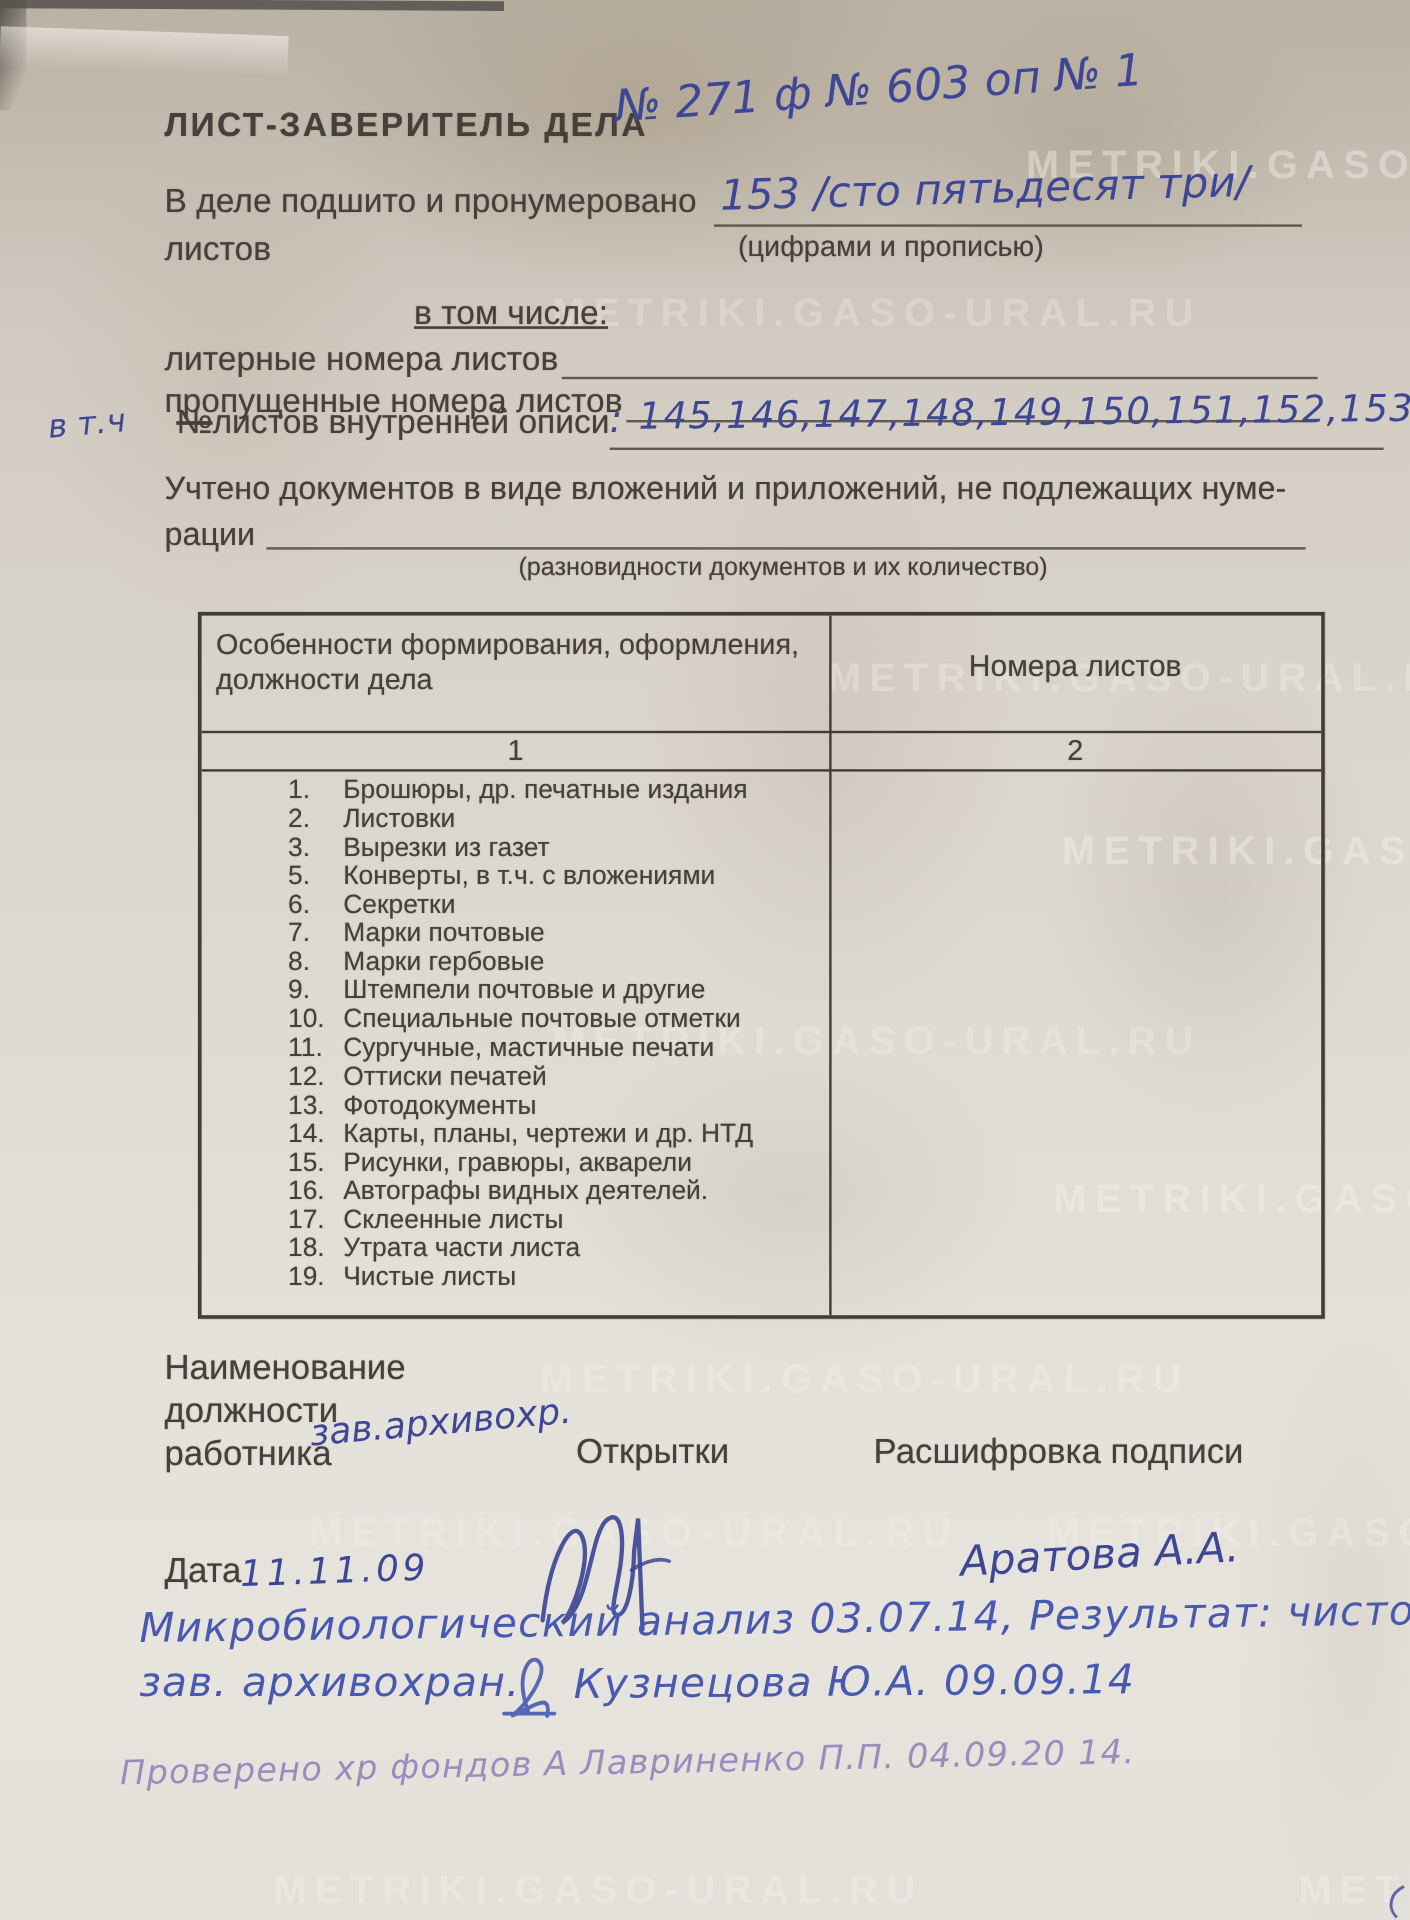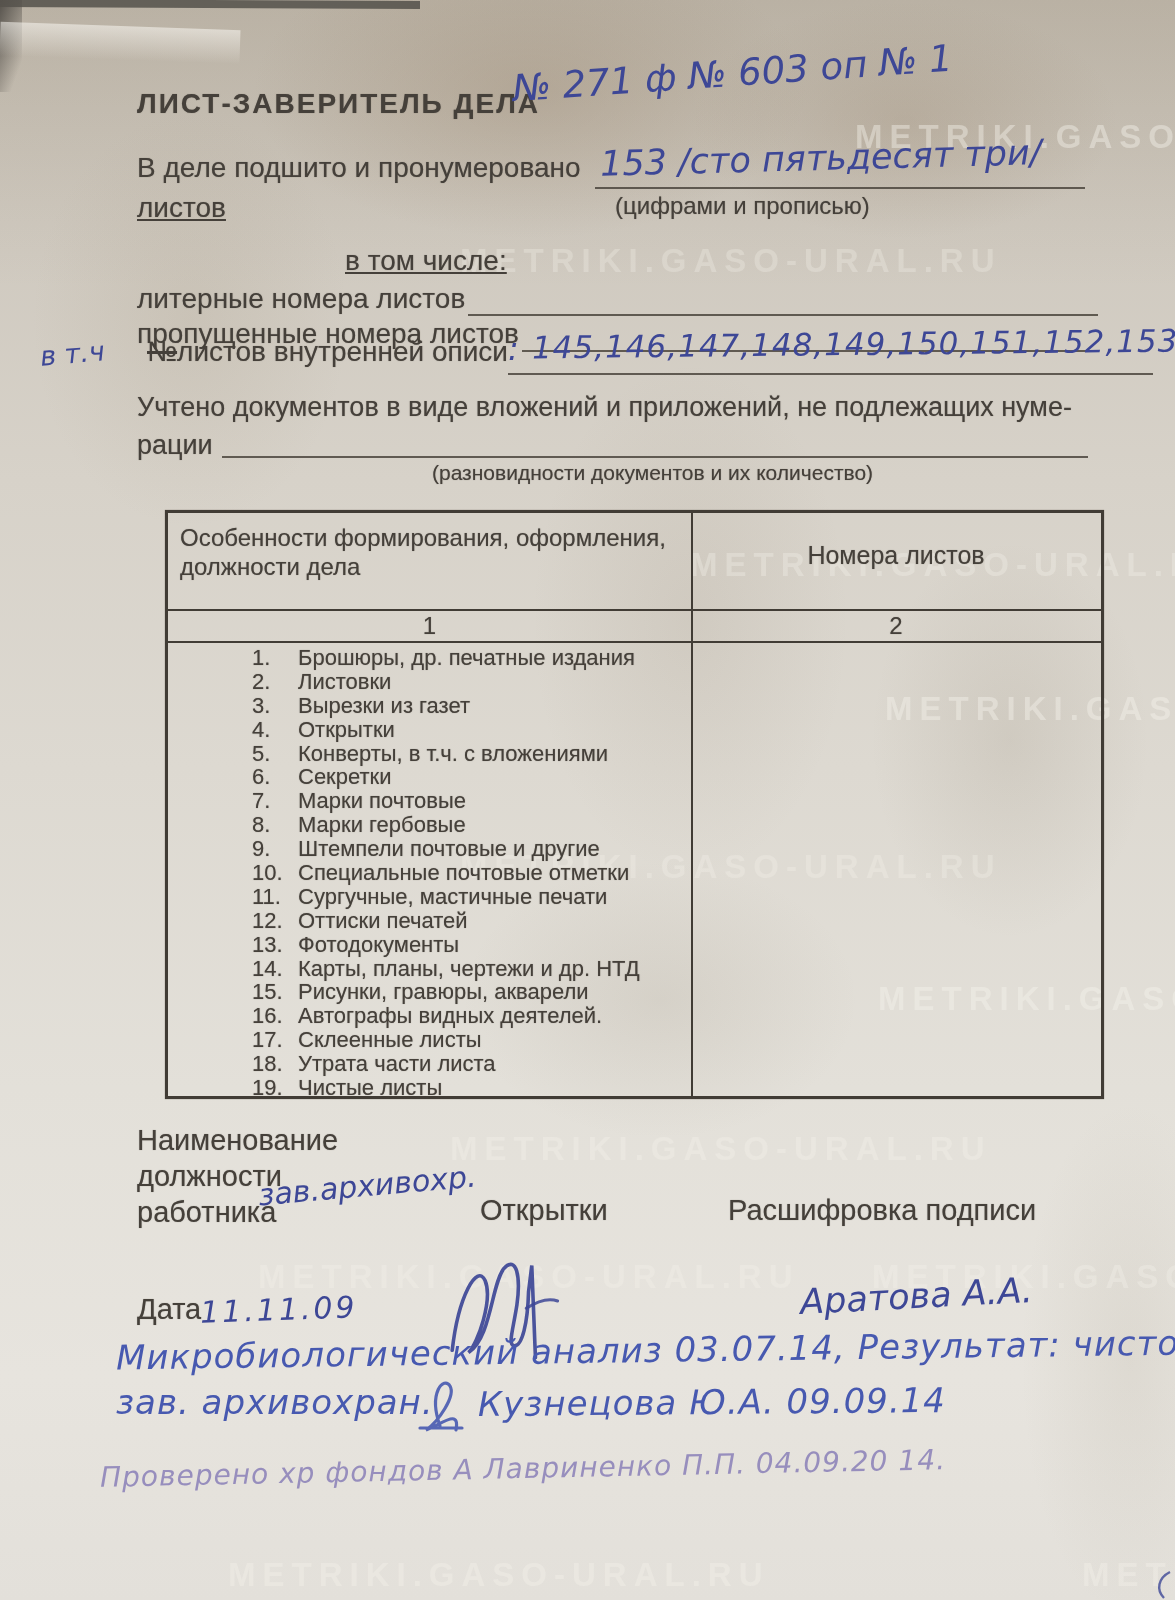--- a/index.html
+++ b/index.html
@@ -55,21 +55,21 @@
   <span class="wm" style="left:228px;top:1556px;opacity:.85;">METRIKI.GASO-URAL.RU</span>
   <span class="wm" style="left:1082px;top:1556px;opacity:.85;">METRIKI.GASO-URAL.RU</span>
 
   <div class="abs printed" style="left:137px;top:88px;font-size:28px;font-weight:bold;letter-spacing:2px;">ЛИСТ-ЗАВЕРИТЕЛЬ ДЕЛА</div>
   <div class="abs hw" style="left:512px;top:52px;font-size:37px;transform:rotate(-4deg);">№ 271 ф № 603 оп № 1</div>
 
   <div class="abs printed body-txt" style="left:137px;top:152px;">В деле подшито и пронумеровано</div>
   <div class="abs hw" style="left:600px;top:138px;font-size:35px;transform:rotate(-1.5deg);">153 /сто пятьдесят три/</div>
   <div class="uline" style="left:595px;top:187px;width:490px;"></div>
   <div class="abs printed" style="left:615px;top:192px;font-size:24px;">(цифрами и прописью)</div>
-  <div class="abs printed body-txt" style="left:137px;top:192px;text-decoration:underline;">листов</div>
+  <div class="abs printed body-txt" style="left:137px;top:192px;">листов</div>
 
   <div class="abs printed body-txt" style="left:345px;top:245px;text-decoration:underline;">в том числе:</div>
   <div class="abs printed body-txt" style="left:137px;top:283px;">литерные номера листов</div>
   <div class="uline" style="left:468px;top:314px;width:630px;"></div>
   <div class="abs printed body-txt" style="left:137px;top:318px;">пропущенные номера листов</div>
   <div class="uline" style="left:522px;top:350px;width:575px;"></div>
 
   <div class="abs hw" style="left:40px;top:338px;font-size:27px;transform:rotate(-5deg);">в т.ч</div>
   <div class="abs printed body-txt" style="left:147px;top:336px;">
     <span class="struck">№</span><span>листов внутренней описи</span>
@@ -90,25 +90,24 @@
 
     <div class="abs printed" style="left:12px;top:10px;font-size:24px;line-height:29px;">
       <div>Особенности формирования, оформления,</div>
       <div>должности дела</div>
     </div>
     <div class="abs printed" style="left:525px;top:28px;width:406px;text-align:center;font-size:25px;">Номера листов</div>
 
     <div class="abs printed" style="left:0;top:99px;width:523px;text-align:center;font-size:24px;">1</div>
     <div class="abs printed" style="left:525px;top:99px;width:406px;text-align:center;font-size:24px;">2</div>
 
-    <div class="abs printed" style="left:16px;top:133px;width:520px;padding-left:32px;">
+    <div class="abs printed" style="left:4px;top:133px;width:520px;padding-left:32px;">
       <div class="titem"><span class="tnum">1.</span><span>Брошюры, др. печатные издания</span></div>
       <div class="titem"><span class="tnum">2.</span><span>Листовки</span></div>
       <div class="titem"><span class="tnum">3.</span><span>Вырезки из газет</span></div>
-      <div class="titem"><span class="tnum">4.</span><span>Открытки</span></div>
       <div class="titem"><span class="tnum">5.</span><span>Конверты, в т.ч. с вложениями</span></div>
       <div class="titem"><span class="tnum">6.</span><span>Секретки</span></div>
       <div class="titem"><span class="tnum">7.</span><span>Марки почтовые</span></div>
       <div class="titem"><span class="tnum">8.</span><span>Марки гербовые</span></div>
       <div class="titem"><span class="tnum">9.</span><span>Штемпели почтовые и другие</span></div>
       <div class="titem"><span class="tnum">10.</span><span>Специальные почтовые отметки</span></div>
       <div class="titem"><span class="tnum">11.</span><span>Сургучные, мастичные печати</span></div>
       <div class="titem"><span class="tnum">12.</span><span>Оттиски печатей</span></div>
       <div class="titem"><span class="tnum">13.</span><span>Фотодокументы</span></div>
       <div class="titem"><span class="tnum">14.</span><span>Карты, планы, чертежи и др. НТД</span></div>

